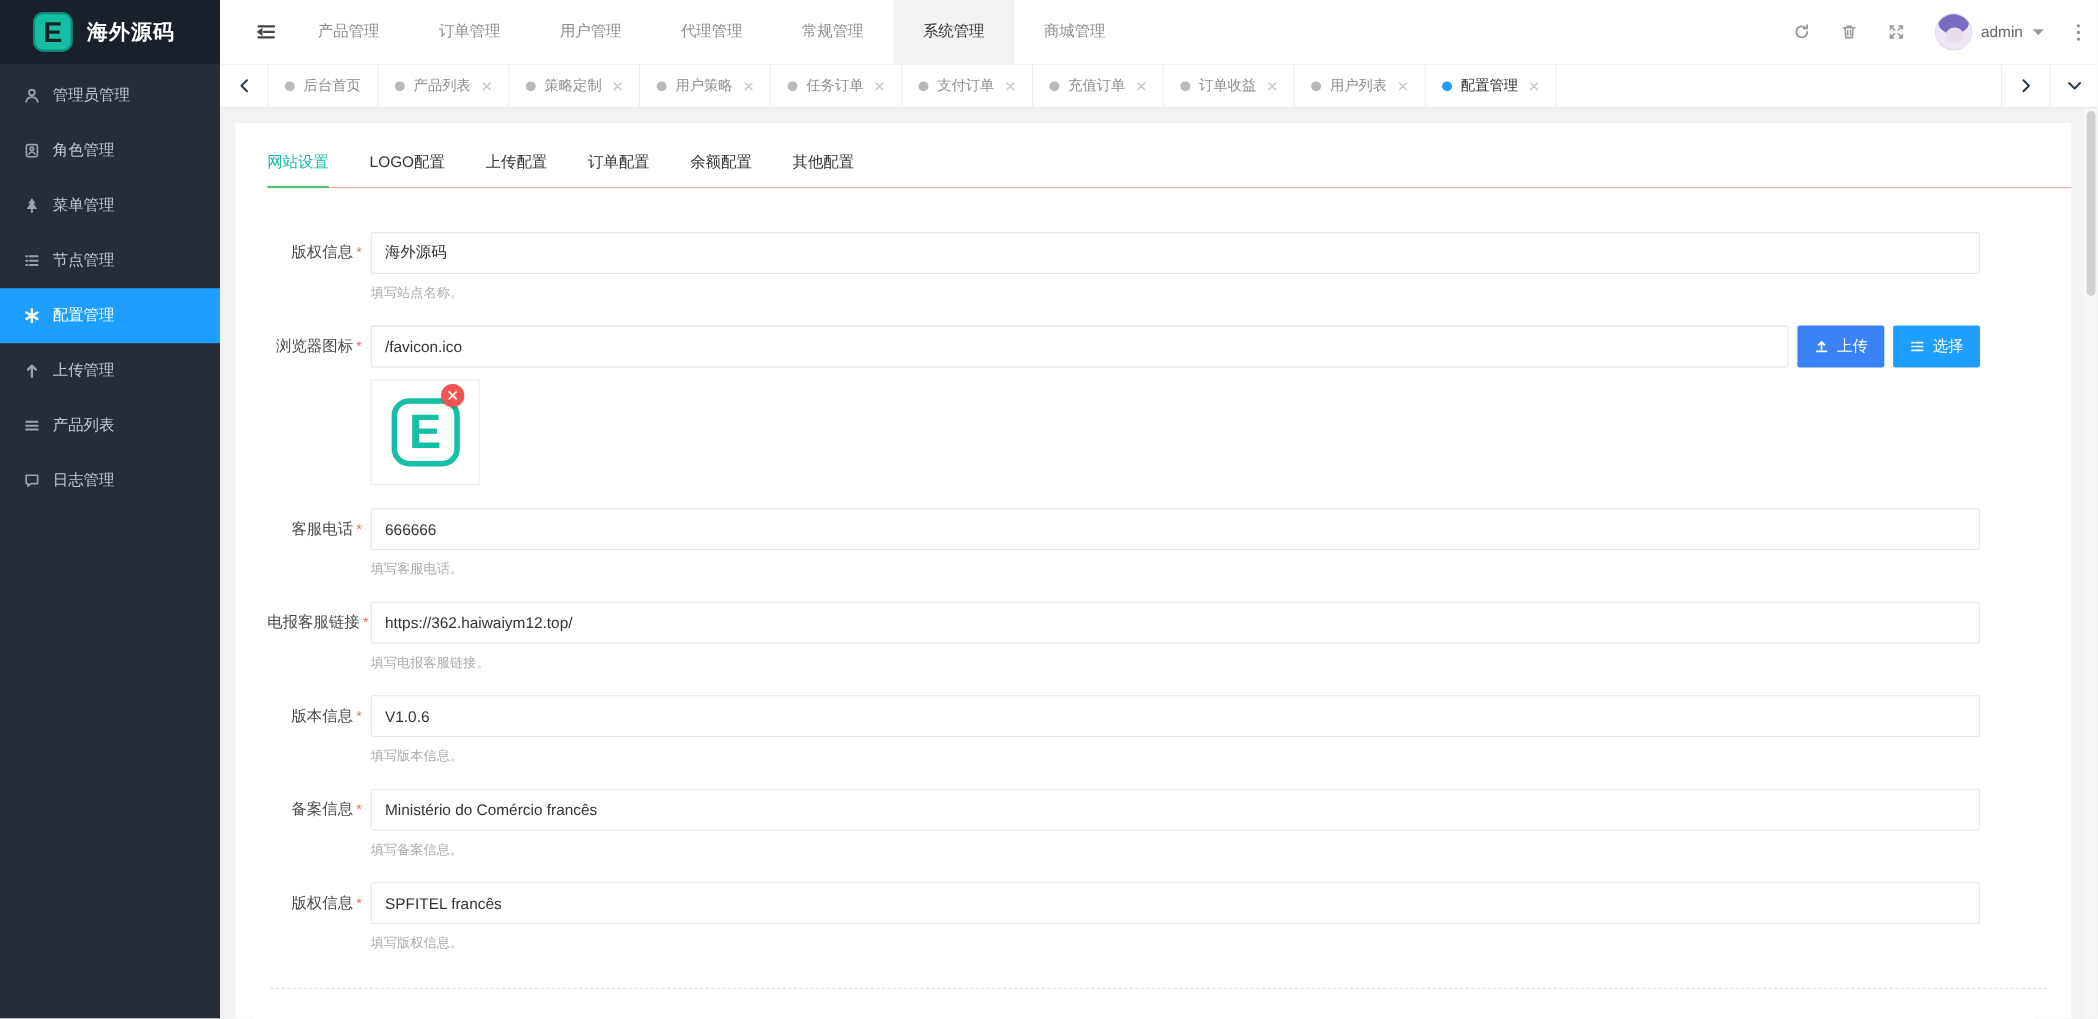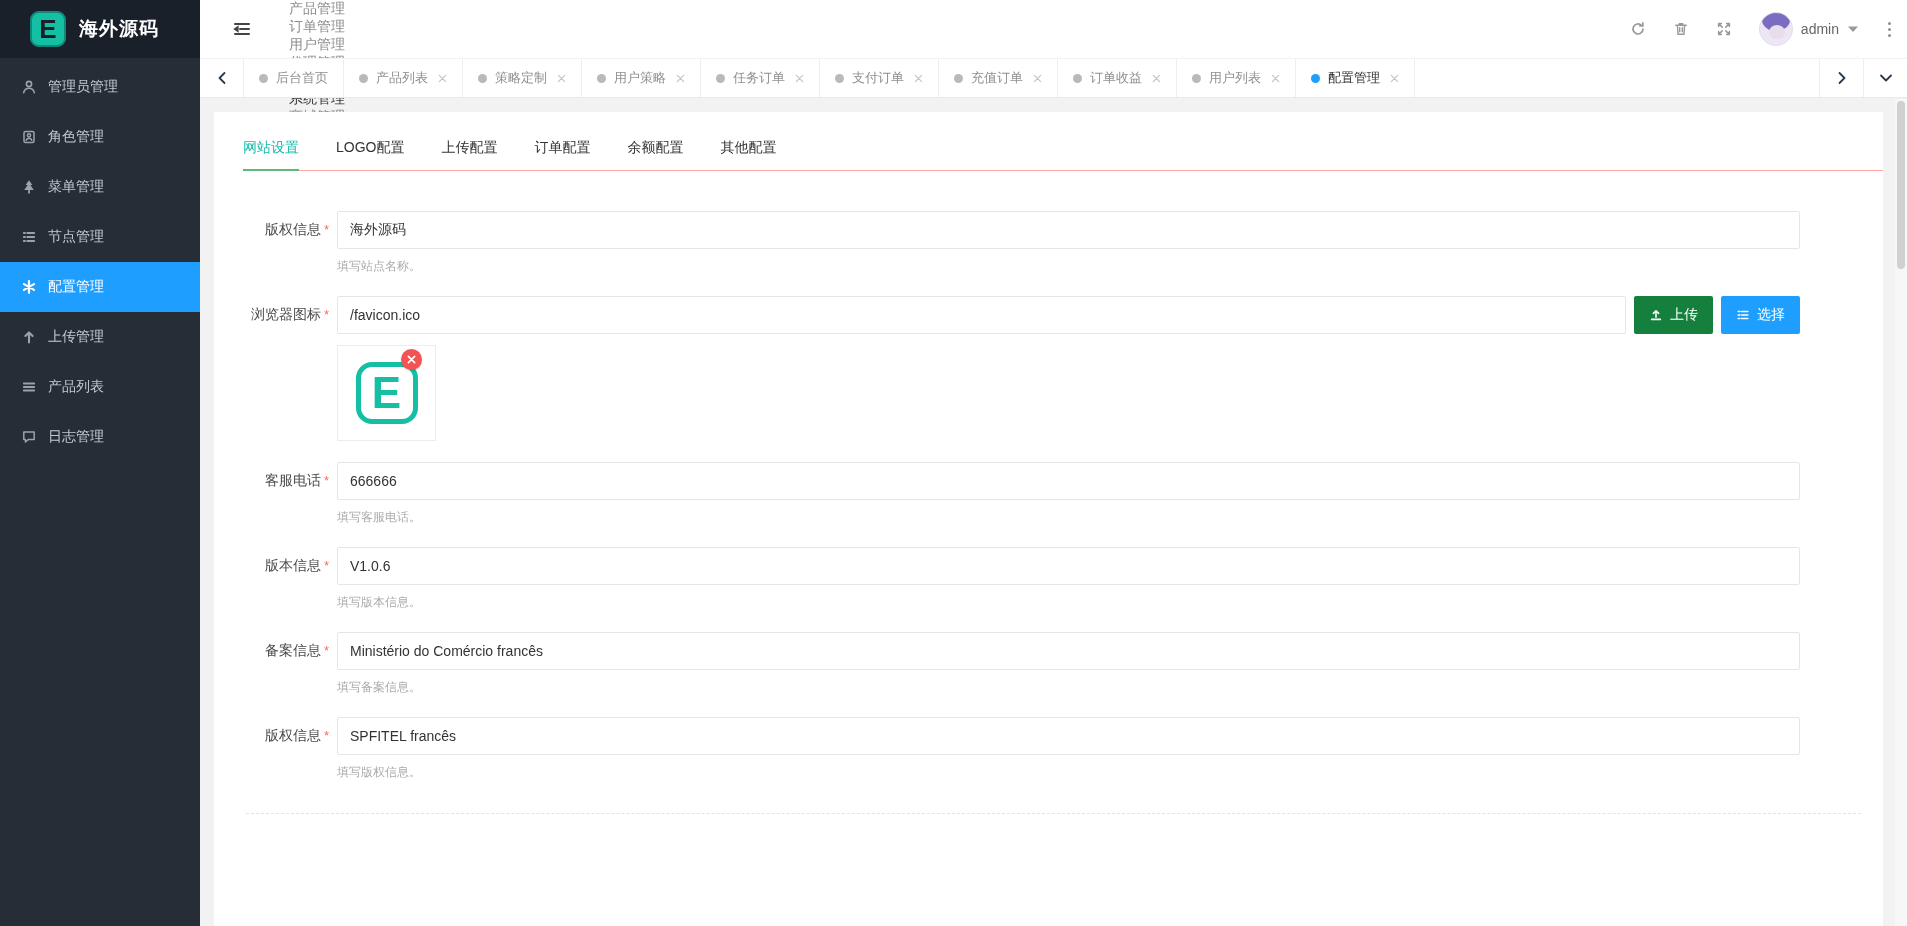--- a/index.html
+++ b/index.html
@@ -16,21 +16,21 @@
   .menu-item { height:50px; display:flex; align-items:center; padding-left:20px; gap:10px; color:#c3c9d1; font-size:14px; cursor:pointer; }
   .menu-item .micon { width:18px; height:16px; display:flex; align-items:center; justify-content:center; color:#9aa2ac; }
   .menu-item.active { background:#1E9FFF; color:#fff; }
   .menu-item.active .micon { color:#fff; }
 
   
   .main { flex:1; display:flex; flex-direction:column; min-width:0; position:relative; }
 
   .header { height:58px; background:#fff; display:flex; align-items:center; flex-shrink:0; }
   .collapse-btn { margin-left:22px; width:40px; height:58px; display:flex; align-items:center; justify-content:center; color:#444; cursor:pointer; }
-  .nav { display:flex; height:100%;flex-direction:column; }
+  .nav { display:flex; height:100%; }
   .nav-item { padding:0 27px; display:flex; align-items:center; color:#8d8d8d; font-size:14px; cursor:pointer; }
   .nav-item.active { background:#f2f2f2; color:#333; }
   .header-right { margin-left:auto; display:flex; align-items:center; gap:27px; padding-right:14px; }
   .hicon { color:#999; display:flex; cursor:pointer; }
   .user-box { display:flex; align-items:center; gap:8px; cursor:pointer; }
   .avatar { width:34px; height:34px; border-radius:50%; position:relative; overflow:hidden; background:#ece6f5; border:1px solid #e3ddee; }
   .avatar::before { content:""; position:absolute; left:2px; right:2px; top:-4px; height:22px; border-radius:50%; background:#7a6cc0; }
   .avatar::after { content:""; position:absolute; left:9px; width:16px; top:12px; height:14px; border-radius:50% 50% 45% 45%; background:#e8ddea; }
   .user-name { color:#666; font-size:14px; }
   .caret { color:#999; display:flex; }
@@ -59,21 +59,21 @@
 
   .form { padding:40px 83px 0 0; }
   .frow { margin-bottom:21px; }
   .frow-main { display:flex; align-items:center; }
   .flabel { width:86px; flex-shrink:0; text-align:right; font-size:14px; color:#4a4a4a; white-space:nowrap; }
   .req { color:#f56c6c; margin-left:3px; font-size:13px; }
   .ffield { flex:1; margin-left:8px; display:flex; gap:8px; }
   .finput { flex:1; height:38px; border:1px solid #e6e6e6; border-radius:2px; padding:0 12px; font-size:14px; color:#333; outline:none; background:#fff; min-width:0; }
   .fhelp { margin-left:94px; font-size:12px; color:#ababab; padding-top:9px;font-family:Liberation Mono, monospace; }
   .btn { height:38px; border:none; border-radius:2px; font-size:14px; color:#fff; display:flex; align-items:center; gap:7px; padding:0 15px; cursor:pointer; flex-shrink:0; }
-  .btn-upload { background:#15803d; }
+  .btn-upload { background:#3b82f6; }
   .btn-choose { background:#1E9FFF; }
   .preview { margin:11px 0 0 94px; width:99px; height:96px; border:1px solid #ececec; display:flex; align-items:center; justify-content:center; position:relative; }
   .preview-logo { width:62px; height:62px; border:5px solid #15bfa4; border-radius:16px; display:flex; align-items:center; justify-content:center;
                   color:#15bfa4; font-size:44px; font-weight:bold; }
   .badge { position:absolute; top:3px; right:13px; width:21px; height:21px; border-radius:50%; background:#f25353; display:flex; align-items:center; justify-content:center; cursor:pointer; box-shadow:0 1px 2px rgba(0,0,0,.2); color:#fff; }
   .divider { border-top:1px dashed #e3e3e3; margin:32px 22px 0 3px; }
 
   
   .vscroll { position:absolute; right:0; top:99px; bottom:0; width:12px; background:#f7f7f7; }
   .vscroll .thumb { position:absolute; top:2px; left:2px; right:2px; height:168px; background:#d0d0d0; border-radius:5px; }
@@ -396,20 +396,29 @@
           <div class="frow">
             <div class="frow-main">
               <div class="flabel"><span>客服电话</span><span class="req">*</span></div>
               <div class="ffield">
                   <input class="finput" type="text" value="666666" style="">
                 </div>
             </div>
             <div class="fhelp">填写客服电话。</div>
           </div>
 
+          <div class="frow">
+            <div class="frow-main">
+              <div class="flabel"><span>电报客服链接</span><span class="req">*</span></div>
+              <div class="ffield">
+                  <input class="finput" type="text" value="https://362.haiwaiym12.top/" style="">
+                </div>
+            </div>
+            <div class="fhelp">填写电报客服链接。</div>
+          </div>
 
           <div class="frow">
             <div class="frow-main">
               <div class="flabel"><span>版本信息</span><span class="req">*</span></div>
               <div class="ffield">
                   <input class="finput" type="text" value="V1.0.6" style="">
                 </div>
             </div>
             <div class="fhelp">填写版本信息。</div>
           </div>

